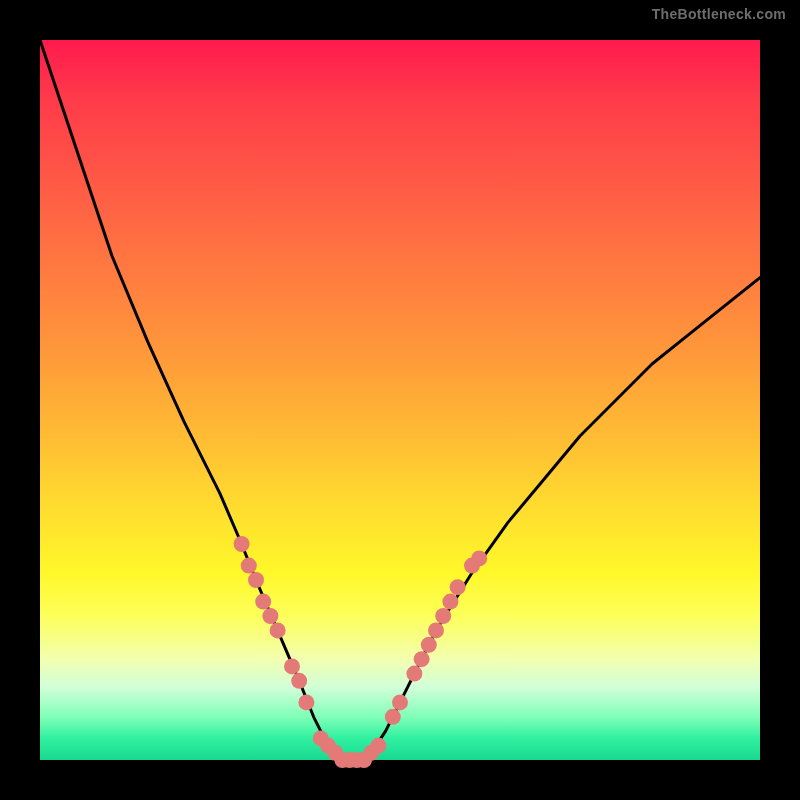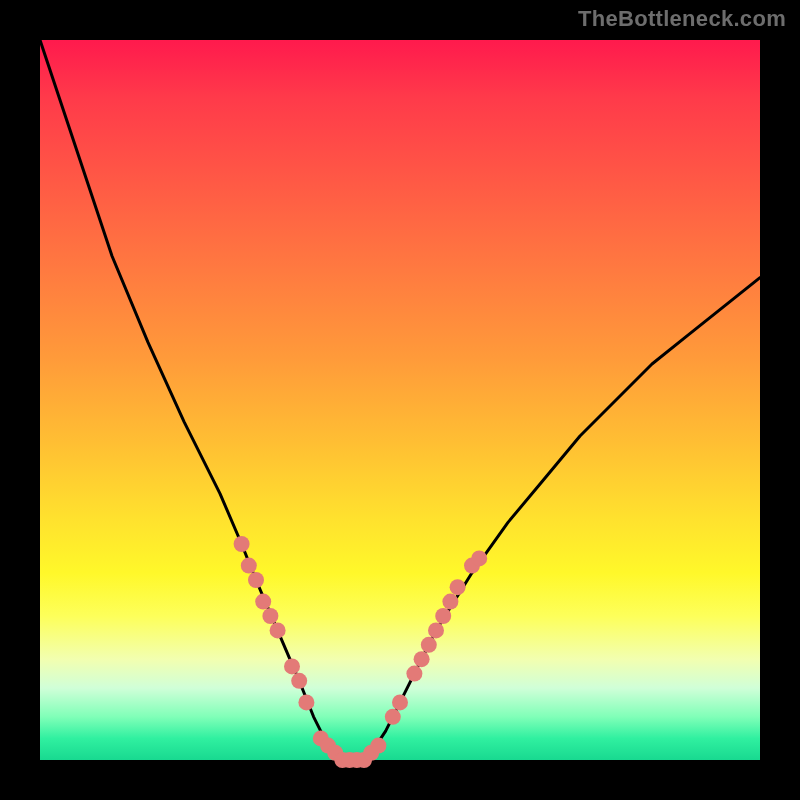--- a/index.html
+++ b/index.html
@@ -39,21 +39,21 @@
       #80ffb8 94%,
       #30f0a0 97%,
       #18d990 100%
     );
   }
   .watermark {
     position: absolute;
     top: 6px;
     right: 14px;
     font-family: Arial, Helvetica, sans-serif;
-    font-size: 22px;
+    font-size: 14px;
     font-weight: 600;
     color: #6d6d6d;
     letter-spacing: 0.3px;
   }
   svg.curve {
     position: absolute;
     left: 0;
     top: 0;
     width: 720px;
     height: 720px;

